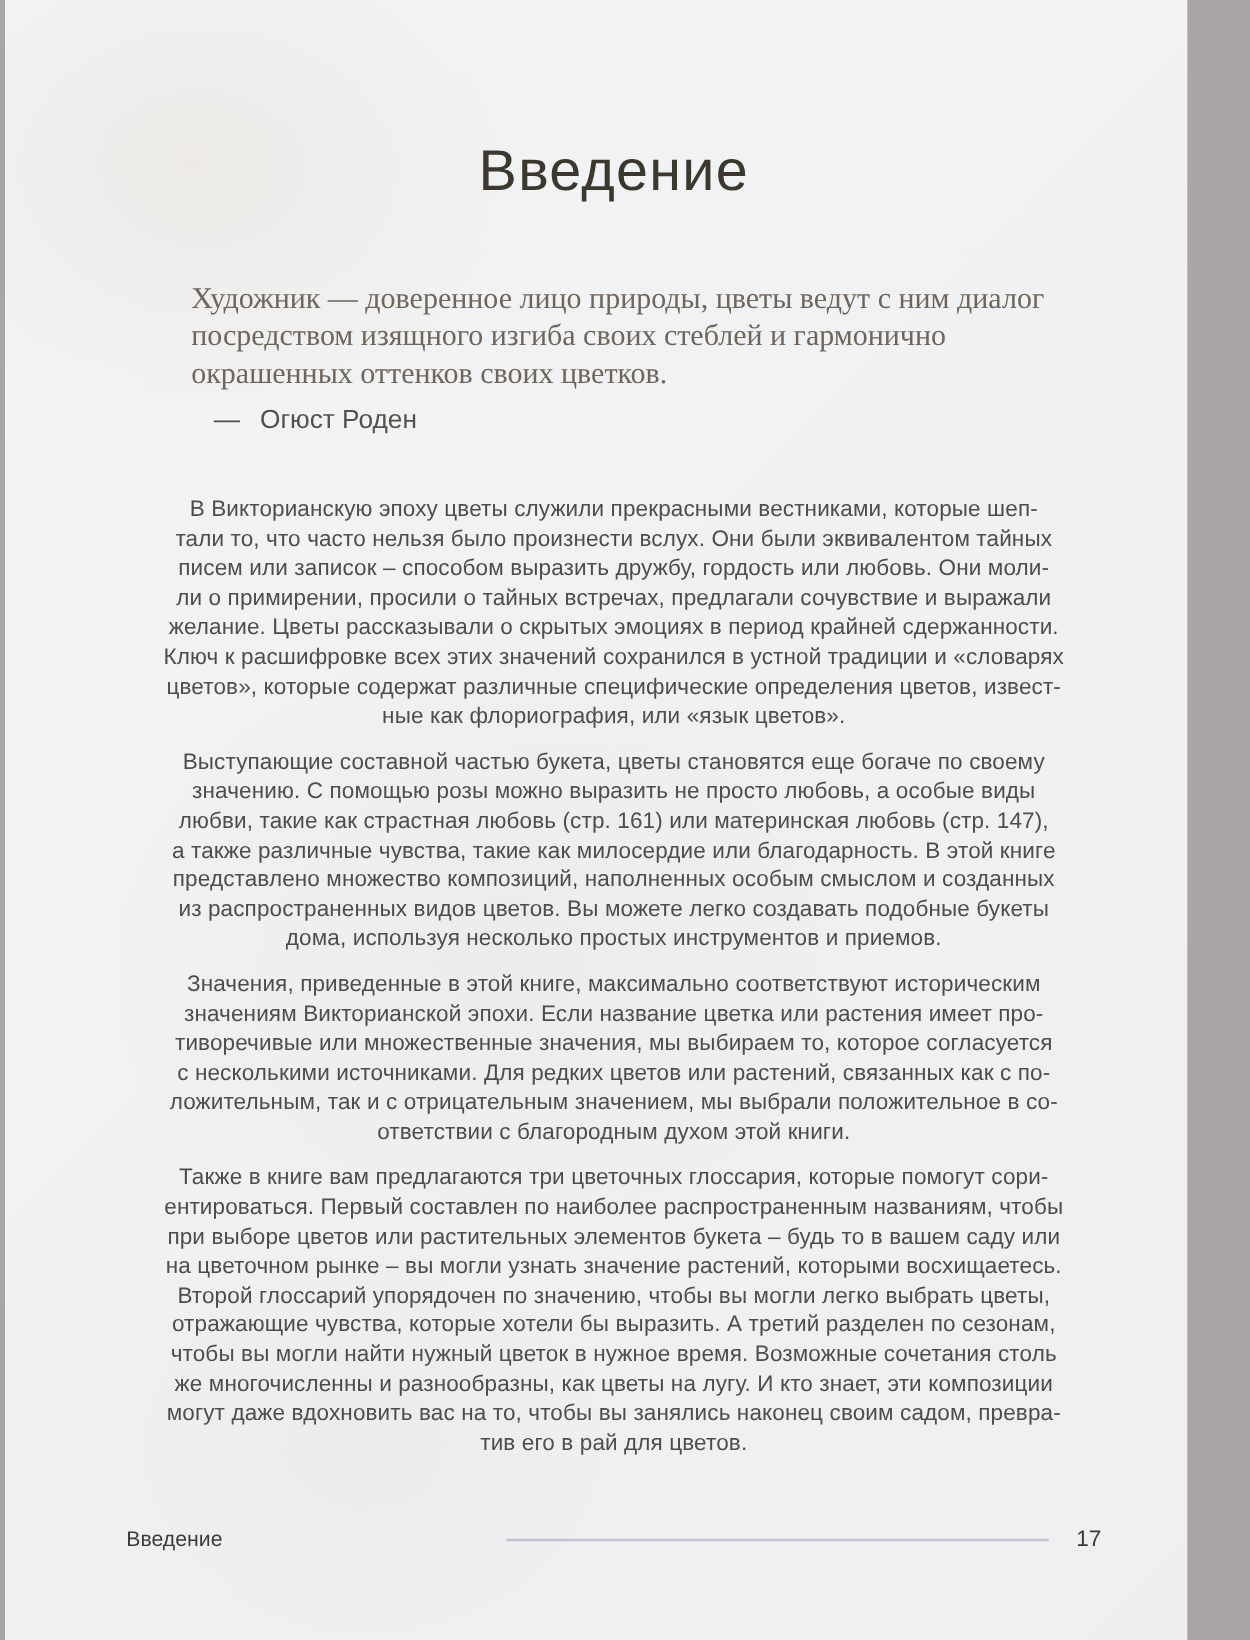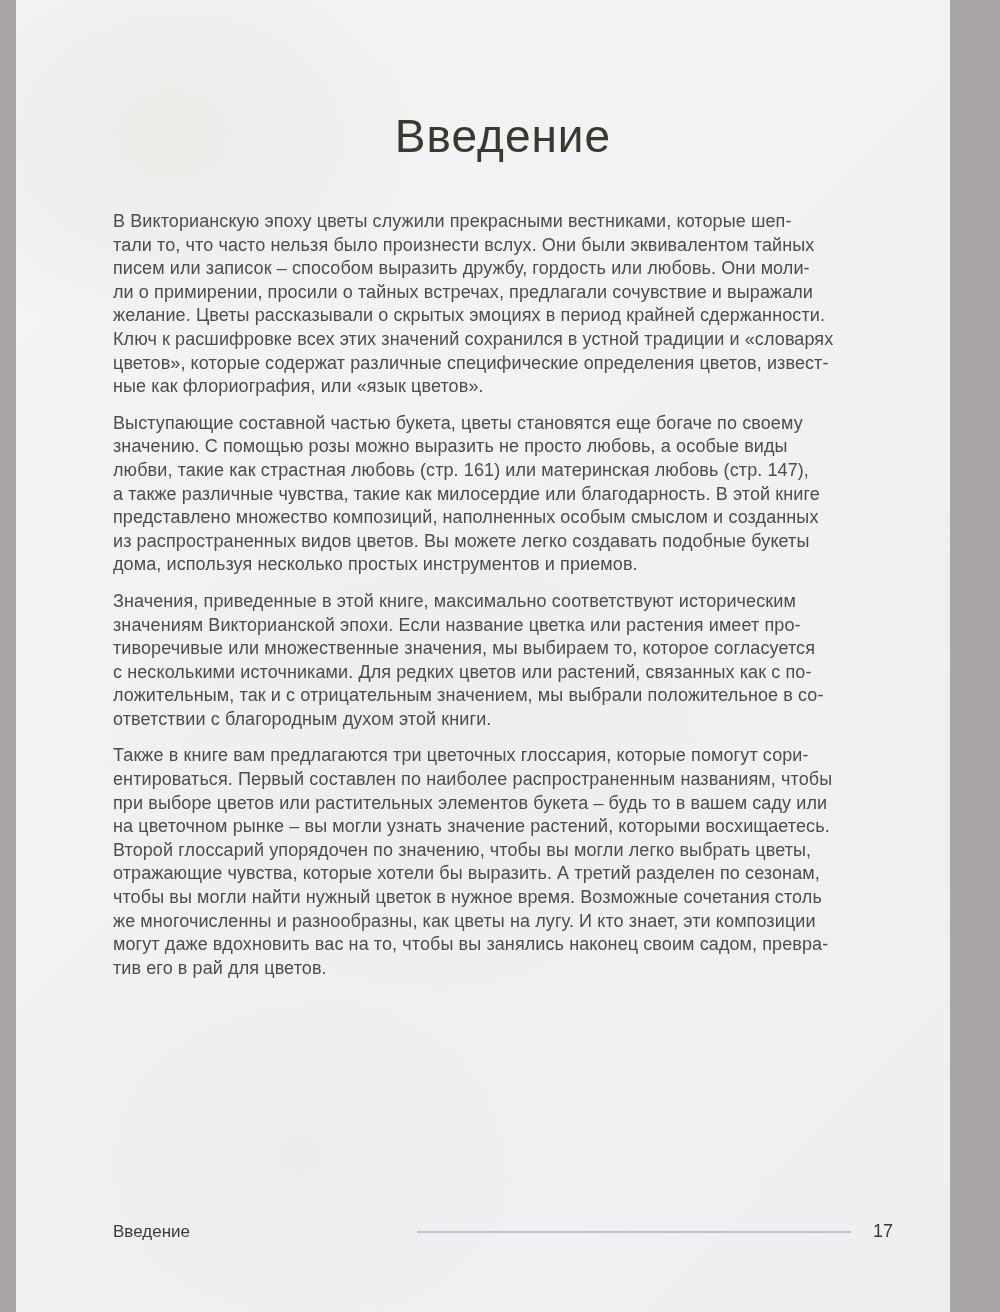--- a/index.html
+++ b/index.html
@@ -9,21 +9,21 @@
   body {
     width: 1000px;
     height: 1312px;
     overflow: hidden;
     position: relative;
     background: #a9a5a5;
     font-family: "Liberation Sans", sans-serif;
   }
   .book-page {
     position: absolute;
-    left: 16px;
+    left: 4px;
     top: 0;
     width: 948px;
     height: 1312px;
     background:
       radial-gradient(ellipse 420px 320px at 16% 10%, rgba(214, 198, 178, 0.20), transparent 65%),
       radial-gradient(ellipse 520px 420px at 42% 58%, rgba(216, 206, 190, 0.14), transparent 62%),
       radial-gradient(ellipse 380px 300px at 30% 88%, rgba(210, 200, 185, 0.12), transparent 60%),
       linear-gradient(135deg, #f3f4f5 0%, #eff1f2 50%, #edeff1 100%);
     border-right: 2px solid #d8d6d7;
     box-sizing: border-box;
@@ -69,20 +69,21 @@
     padding-left: 70px;
     font-size: 21px;
     line-height: 24px;
     color: #55504a;
   }
   .attribution-dash {
     margin-right: 16px;
   }
   .body-text {
     margin-top: 48px;
+    text-align: center;
   }
   .body-paragraph {
     margin: 0 0 13px 0;
     font-size: 18px;
     line-height: 23.6px;
     letter-spacing: 0.1px;
     color: #4d4d4d;
     white-space: pre-line;
   }
   .page-footer {
@@ -110,20 +111,28 @@
   }
 </style>
 </head>
 <body>
 
 <div class="book-page">
   <div class="content">
 
     <h1 class="page-title">Введение</h1>
 
+    <blockquote class="epigraph">
+      <p class="quote-text">Художник — доверенное лицо природы, цветы ведут с ним диалог
+посредством изящного изгиба своих стеблей и гармонично
+окрашенных оттенков своих цветков.</p>
+      <p class="quote-attribution">
+        <span class="attribution-dash">—</span><span>Огюст Роден</span>
+      </p>
+    </blockquote>
 
     <div class="body-text">
       <p class="body-paragraph">В Викторианскую эпоху цветы служили прекрасными вестниками, которые шеп-
 тали то, что часто нельзя было произнести вслух. Они были эквивалентом тайных
 писем или записок – способом выразить дружбу, гордость или любовь. Они моли-
 ли о примирении, просили о тайных встречах, предлагали сочувствие и выражали
 желание. Цветы рассказывали о скрытых эмоциях в период крайней сдержанности.
 Ключ к расшифровке всех этих значений сохранился в устной традиции и «словарях
 цветов», которые содержат различные специфические определения цветов, извест-
 ные как флориография, или «язык цветов».</p>

